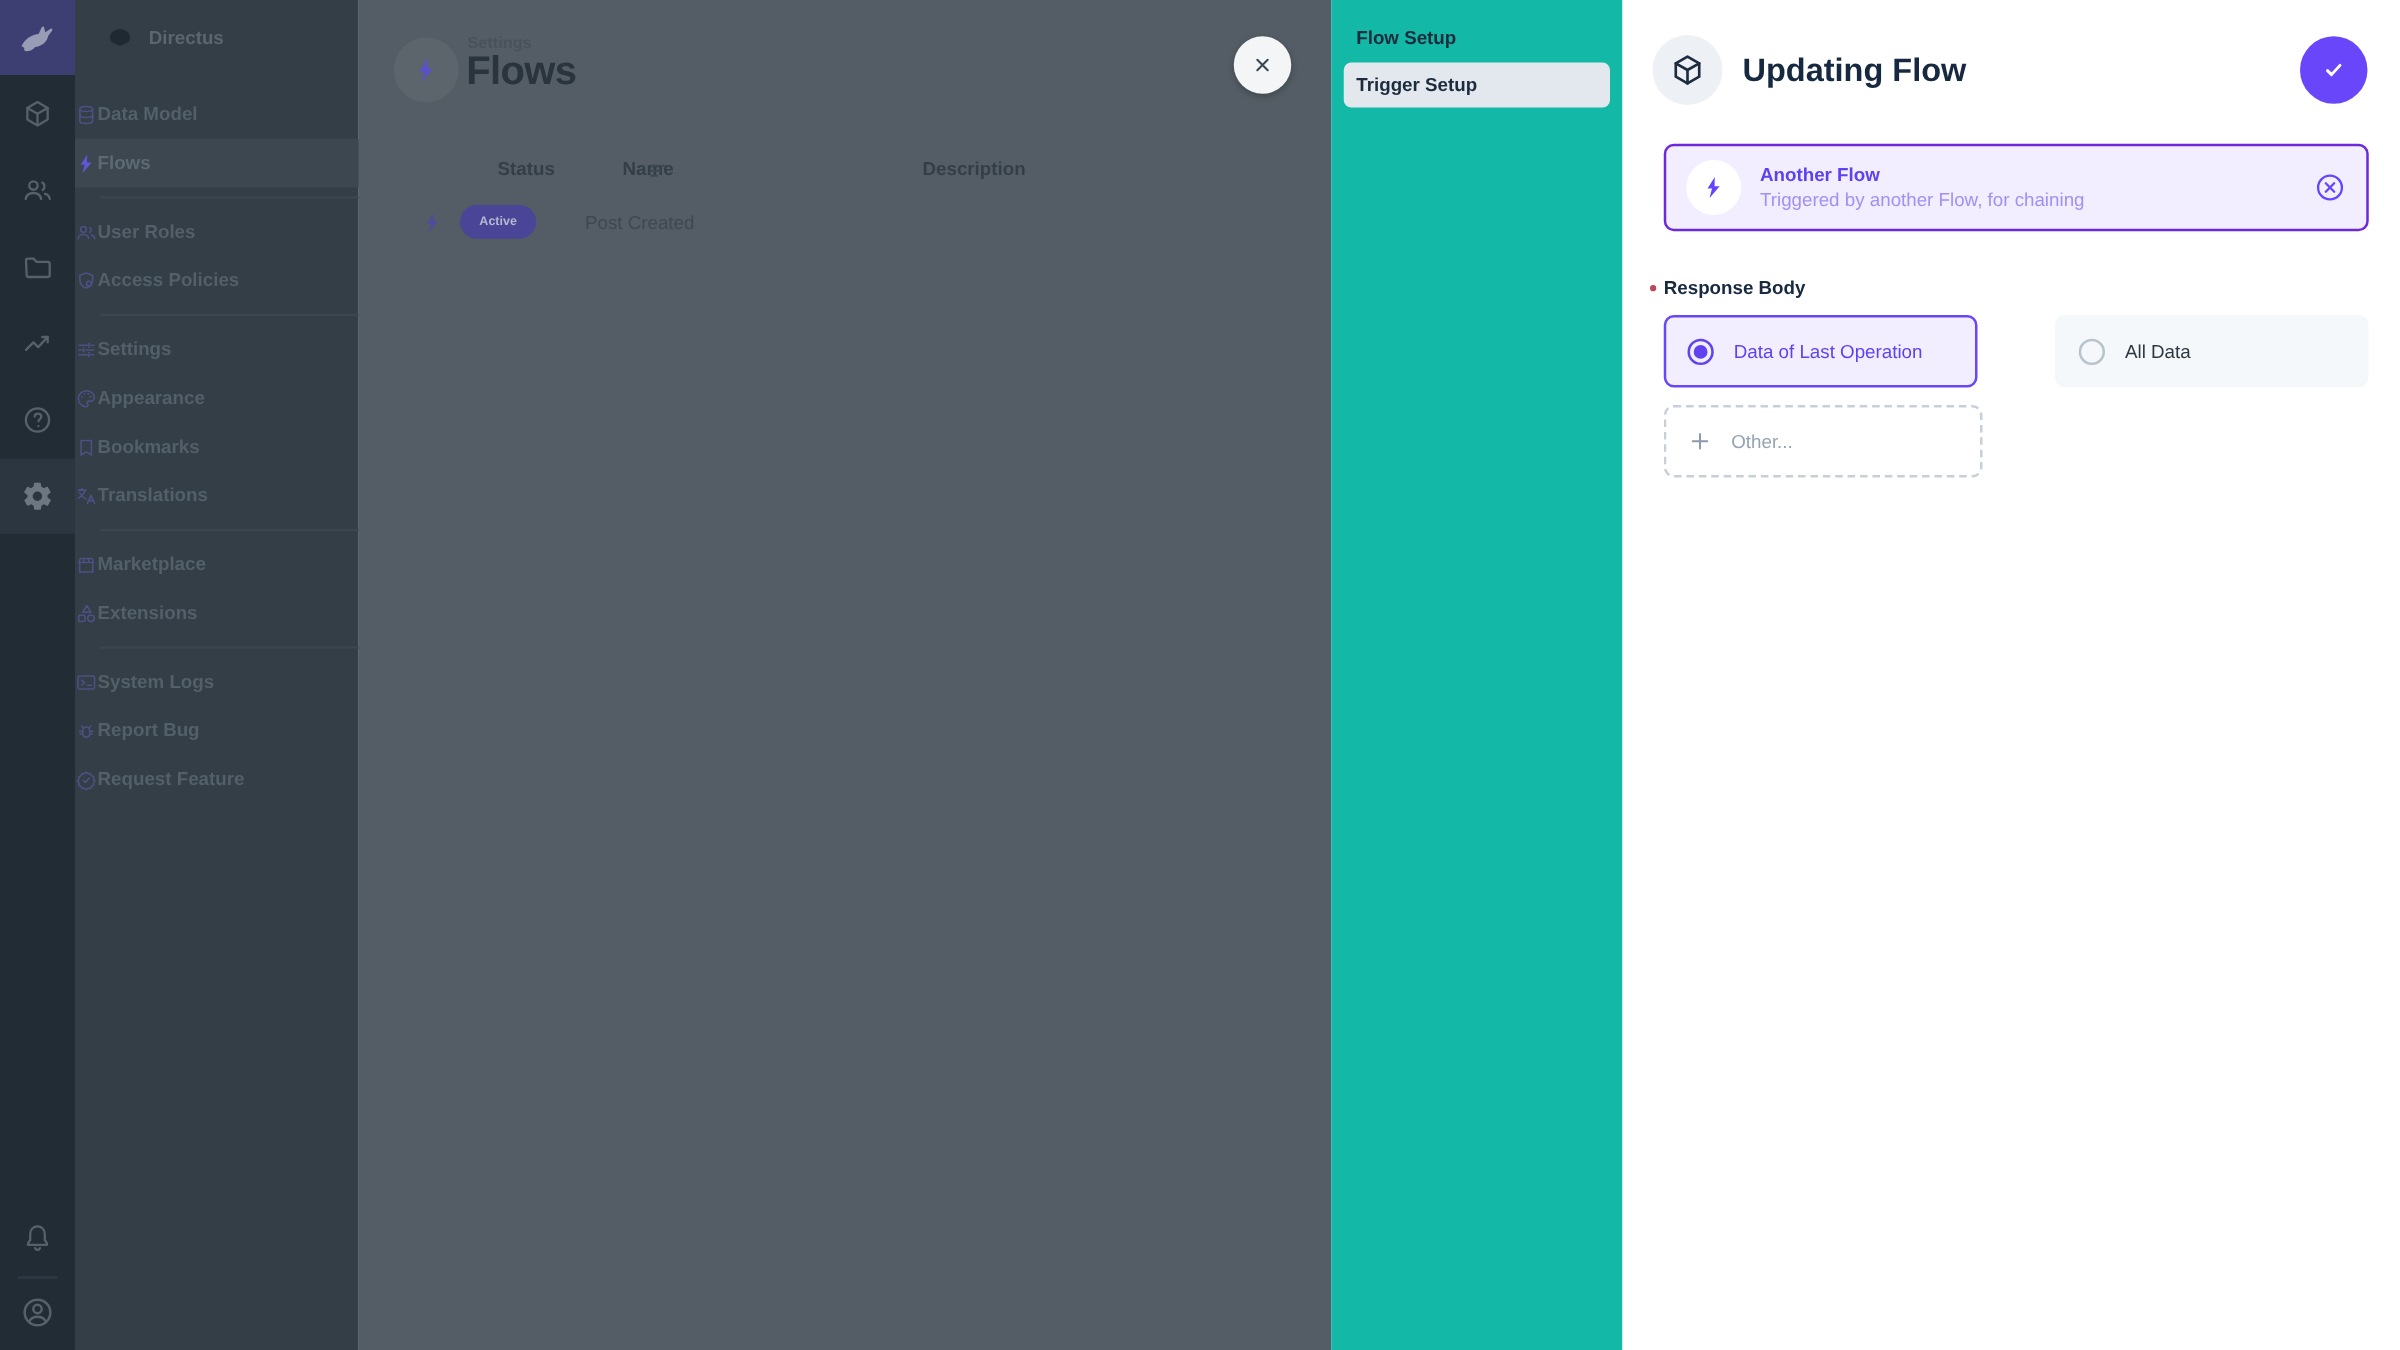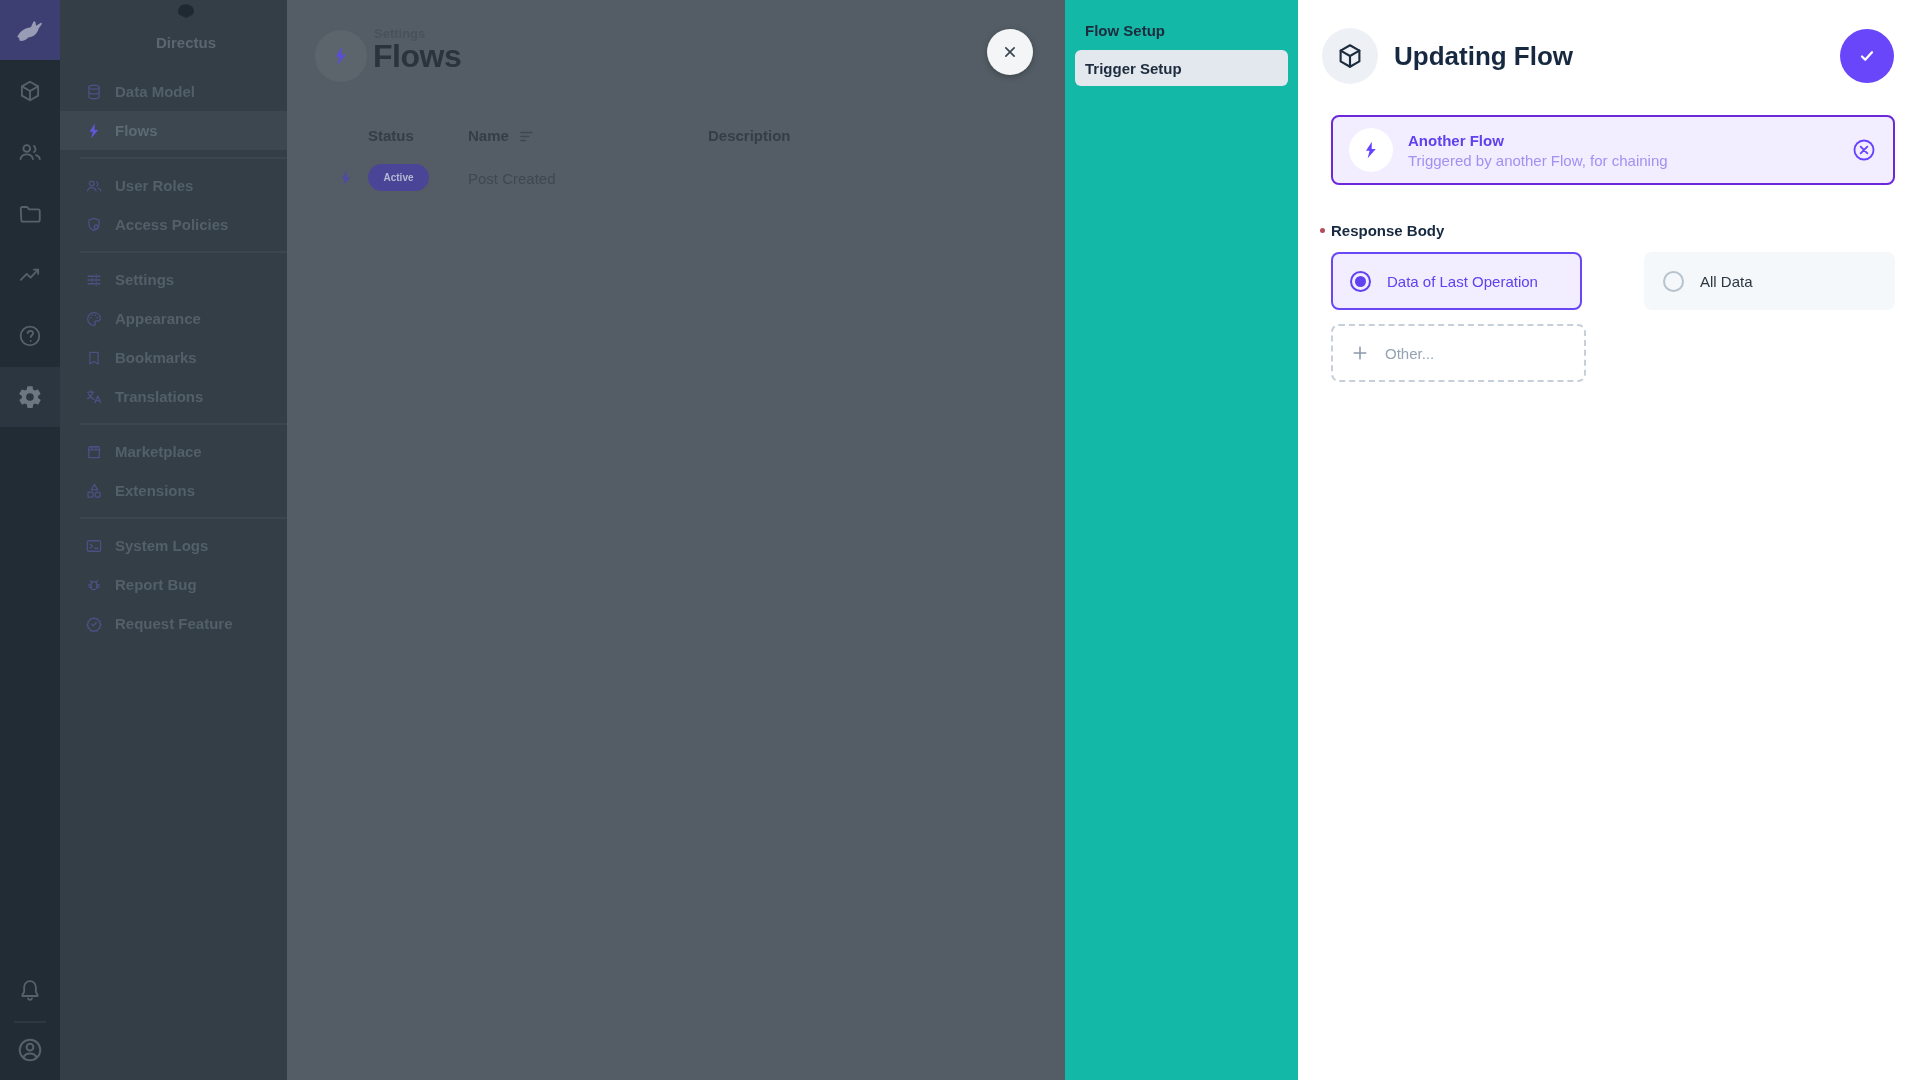--- a/index.html
+++ b/index.html
@@ -15,39 +15,39 @@
   
   .module-bar { position:absolute; left:0; top:0; width:60px; height:1080px; background:#212c35; }
   .logo-tile { position:absolute; left:0; top:0; width:60px; height:60px; background:#3d3e72;
                display:flex; align-items:center; justify-content:center; color:#989db5; }
   .mod-btn { position:absolute; left:0; width:60px; height:60px; display:flex; align-items:center; justify-content:center; color:#57616a; }
   .mod-btn.active { background:#2b3640; color:#6d7781; }
   .mod-divider { position:absolute; left:14px; width:32px; height:2px; background:#2d3842; }
 
   
   .sidebar { position:absolute; left:60px; top:0; width:227px; height:1080px; background:#333e46; }
-  .project-header { height:60px; display:flex; align-items:center; padding-left:25px; gap:12px;flex-direction:column; }
+  .project-header { height:60px; display:flex; align-items:center; padding-left:25px; gap:12px; }
   .project-icon { color:#1f2931; }
   .project-name { font-size:15px; font-weight:700; color:#5b6670; }
   .nav { position:absolute; top:72px; left:0; right:0; }
-  .nav-item { height:39px; display:flex; align-items:center; padding-left:25px; gap:12px; cursor:pointer; }
+  .nav-item { height:39px; display:flex; align-items:center; gap:0; cursor:pointer; }
   .nav-item .n-ic { color:#4c5083; }
   .nav-item .n-label { font-size:15px; font-weight:600; color:#535f69; }
   .nav-item.active { background:#3c474f; }
   .nav-item.active .n-ic { color:#6156d6; }
   .nav-item.active .n-label { color:#5d6973; }
   .nav-divider { height:2px; margin:7px 0 7px 20px; background:#3c4650; }
 
   
   .main { position:absolute; left:287px; top:0; width:778px; height:1080px; background:#545d65; }
   .page-icon-circle { position:absolute; left:28px; top:30px; width:52px; height:52px; border-radius:50%;
                       background:#5c646c; display:flex; align-items:center; justify-content:center; color:#5a50cf; }
   .breadcrumb { position:absolute; left:87px; top:26px; font-size:13px; font-weight:700; color:#49525b; }
   .page-title { position:absolute; left:86px; top:38px; font-size:32px; font-weight:800; color:#2a343d; letter-spacing:-0.5px; }
-  .th { position:absolute; top:127px; font-size:15px; font-weight:700; color:#343e47; }
+  .th { position:absolute; top:127px; font-size:15px; font-weight:700; color:#343e47;margin-left:30px; }
   .th-status { left:81px; } .th-name { left:181px; } .th-desc { left:421px; }
   .sort-ic { position:absolute; left:233px; top:131px; color:#3d474f; }
   .row-bolt { position:absolute; left:50px; top:169px; color:#4f4aa2; }
   .status-pill { position:absolute; left:81px; top:164px; width:61px; height:27px; border-radius:14px;
                  background:#4a4596; display:flex; align-items:center; justify-content:center;
                  font-size:10px; font-weight:700; color:#b4b8d3; }
   .row-name { position:absolute; left:181px; top:170px; font-size:15px; color:#3e4851; }
 
   
   .close-btn { position:absolute; left:987px; top:29px; width:46px; height:46px; border-radius:50%;

